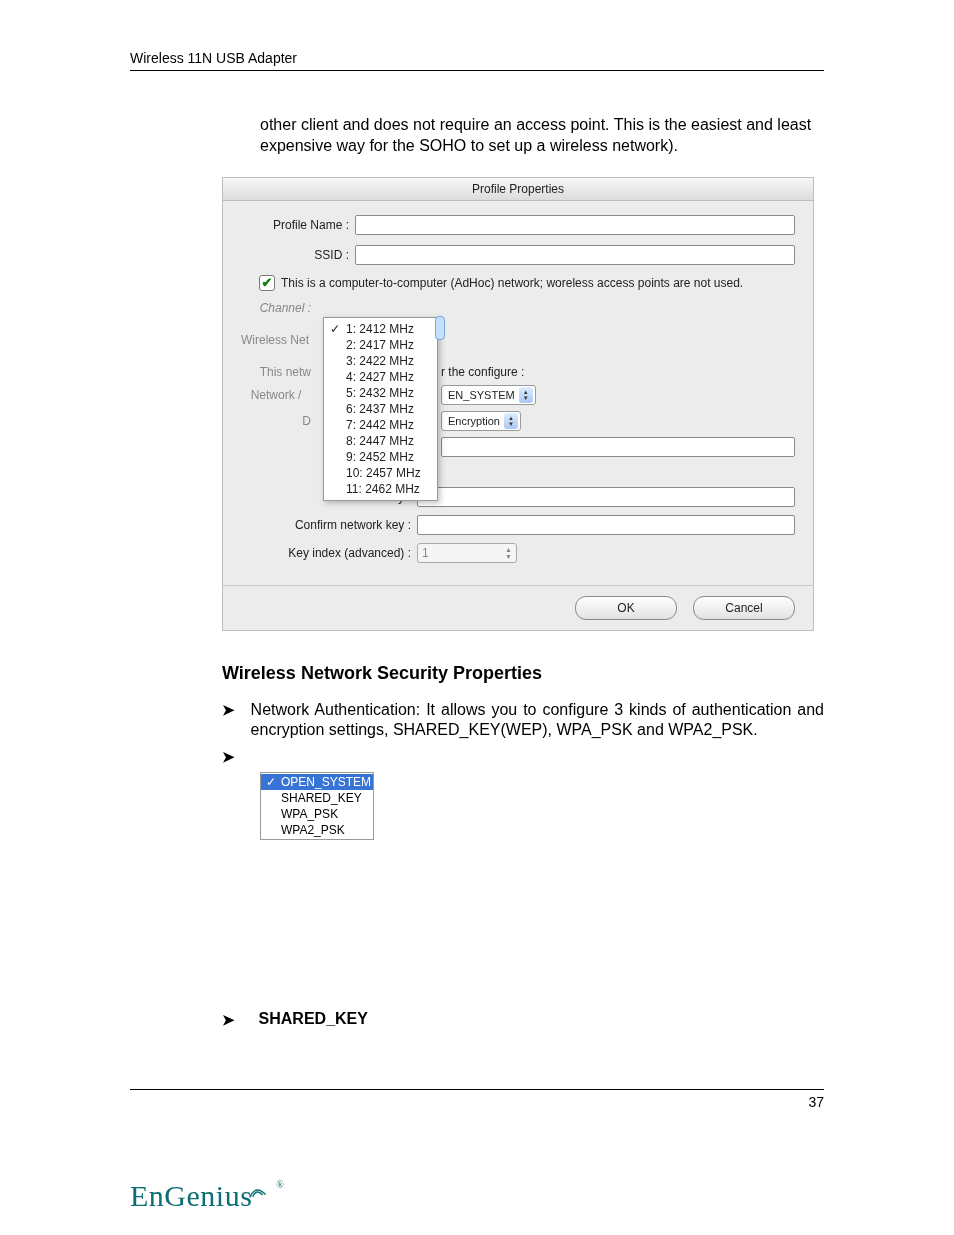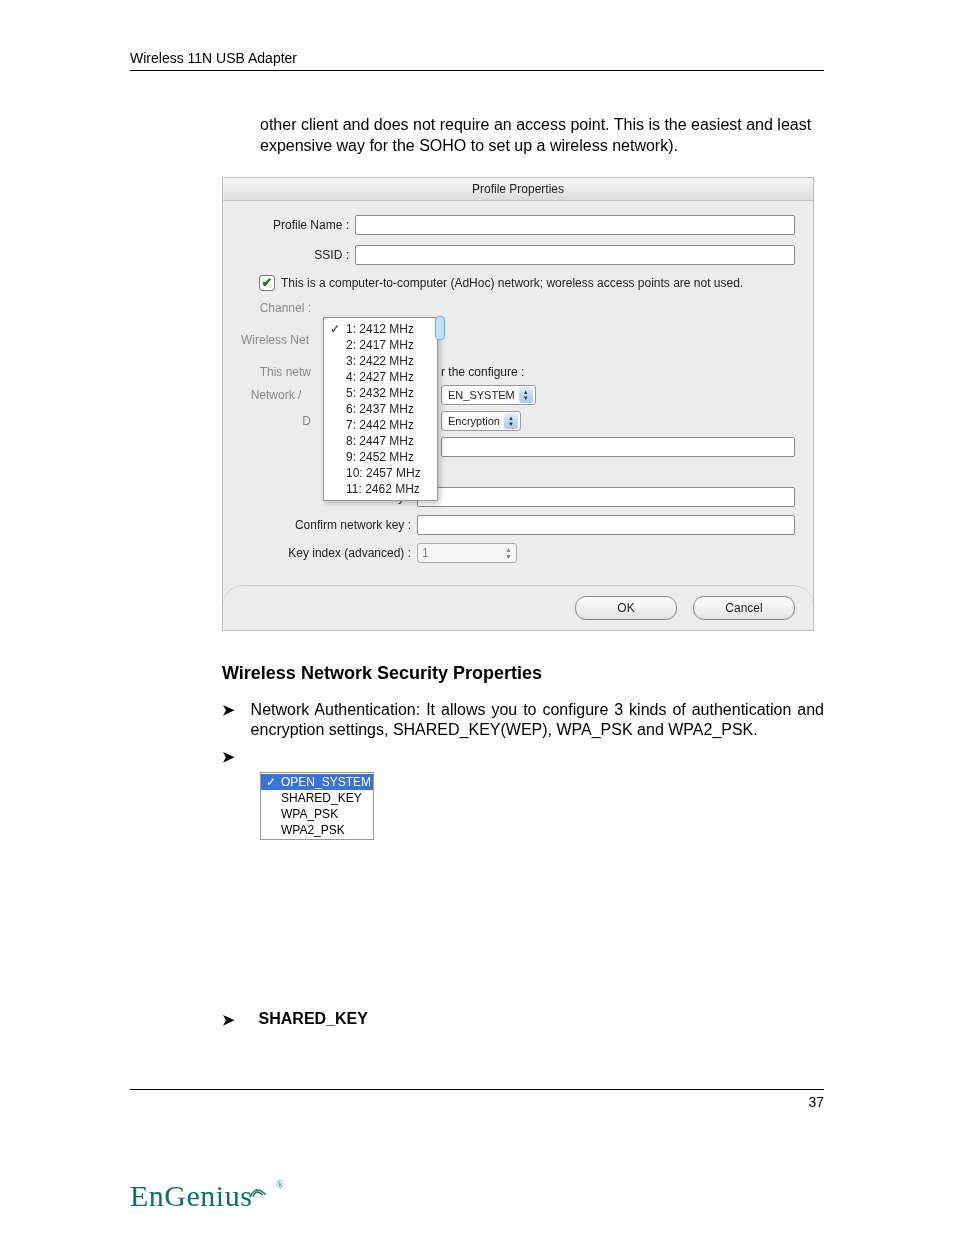--- a/index.html
+++ b/index.html
@@ -120,21 +120,20 @@
   .stepper .st-ar { margin-left:auto; font-size:7px; line-height:7px; display:flex;flex-direction:column;}
   .bottom-inputs .form-row { margin-bottom:8px; }
   .bottom-inputs .form-label { width: 170px; }
   .buttons-row {
     background:#ececec;
     border-top:1px solid #c9c9c9;
     padding:10px 18px;
     display:flex;
     justify-content:flex-end;
     gap:16px;
-    border-radius:20px;
   }
   .btn {
     min-width: 100px;
     height: 22px;
     border: 1px solid #8a8a8a;
     border-radius: 11px;
     background: linear-gradient(#fff,#e2e2e2);
     font-size: 12px;
     display:flex; align-items:center; justify-content:center;
   }
@@ -259,21 +258,21 @@
         <div class="form-label">SSID :</div>
         <div class="text-input"></div>
       </div>
 
       <div class="chk-row">
         <div class="chk">✔</div>
         <div>This is a computer-to-computer (AdHoc) network; woreless access points are not used.</div>
       </div>
 
       <div class="partial-row">
-        <div class="grey-label" style="width:70px;text-align:right;padding-right:4px;">Channel :</div>
+        <div class="grey-label" style="width:70px;text-align:right;padding-right:4px;font-style:italic;">Channel :</div>
       </div>
       <div class="partial-row" style="margin-top:18px;">
         <div class="grey-label" style="width:70px;text-align:left;">Wireless Net</div>
       </div>
       <div class="partial-row" style="margin-top:18px;">
         <div class="grey-label" style="width:70px;text-align:right;">This netw</div>
         <div style="width:130px"></div>
         <div>r the configure :</div>
       </div>
       <div class="partial-row" style="margin-top:6px;">

